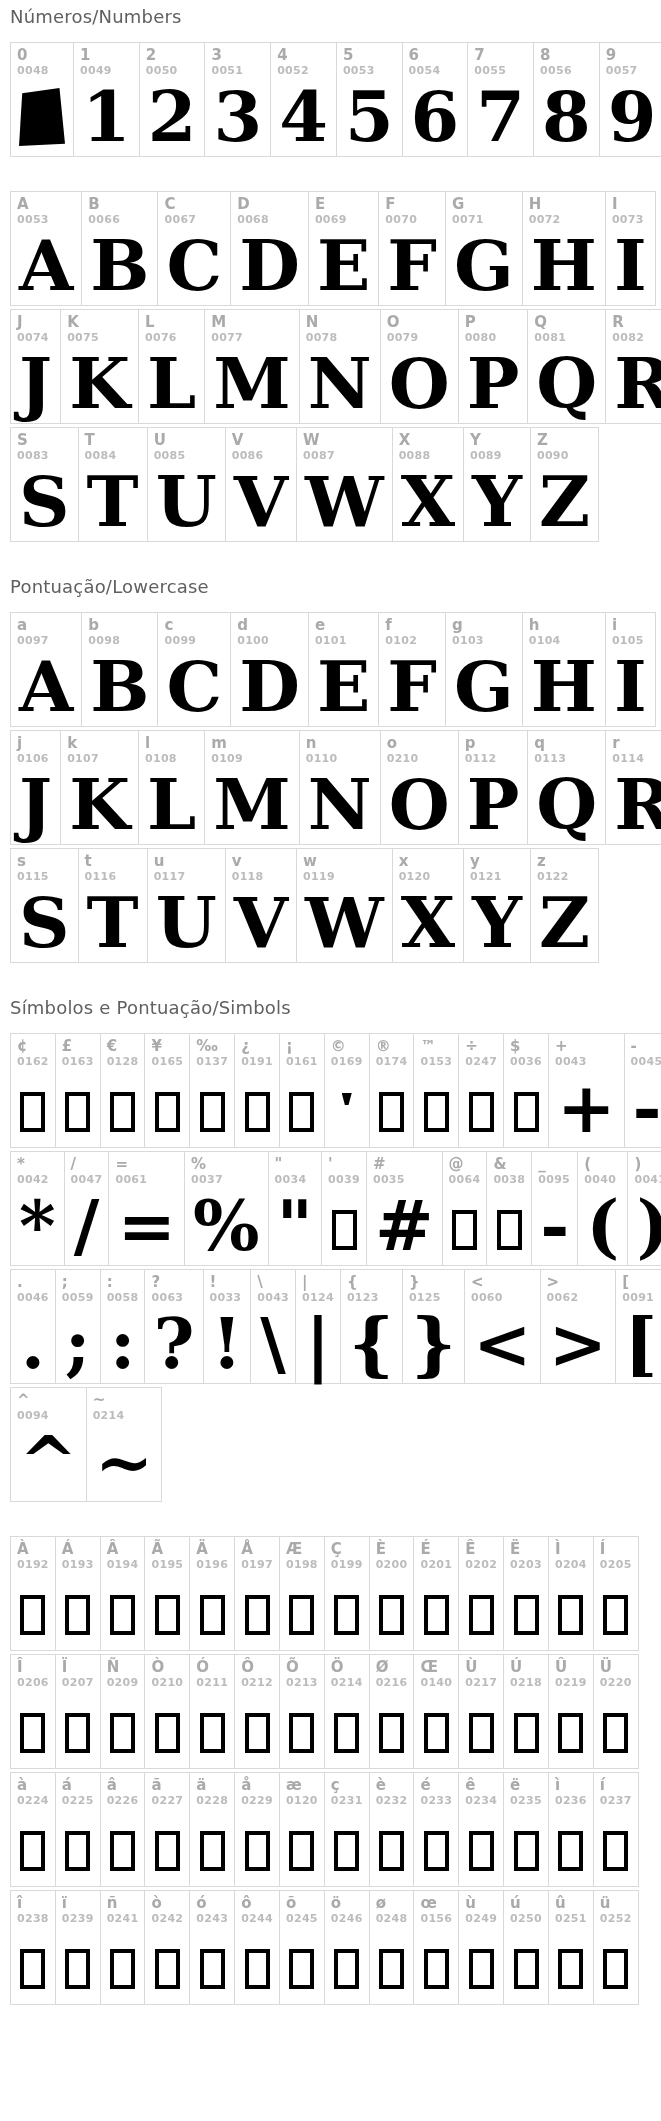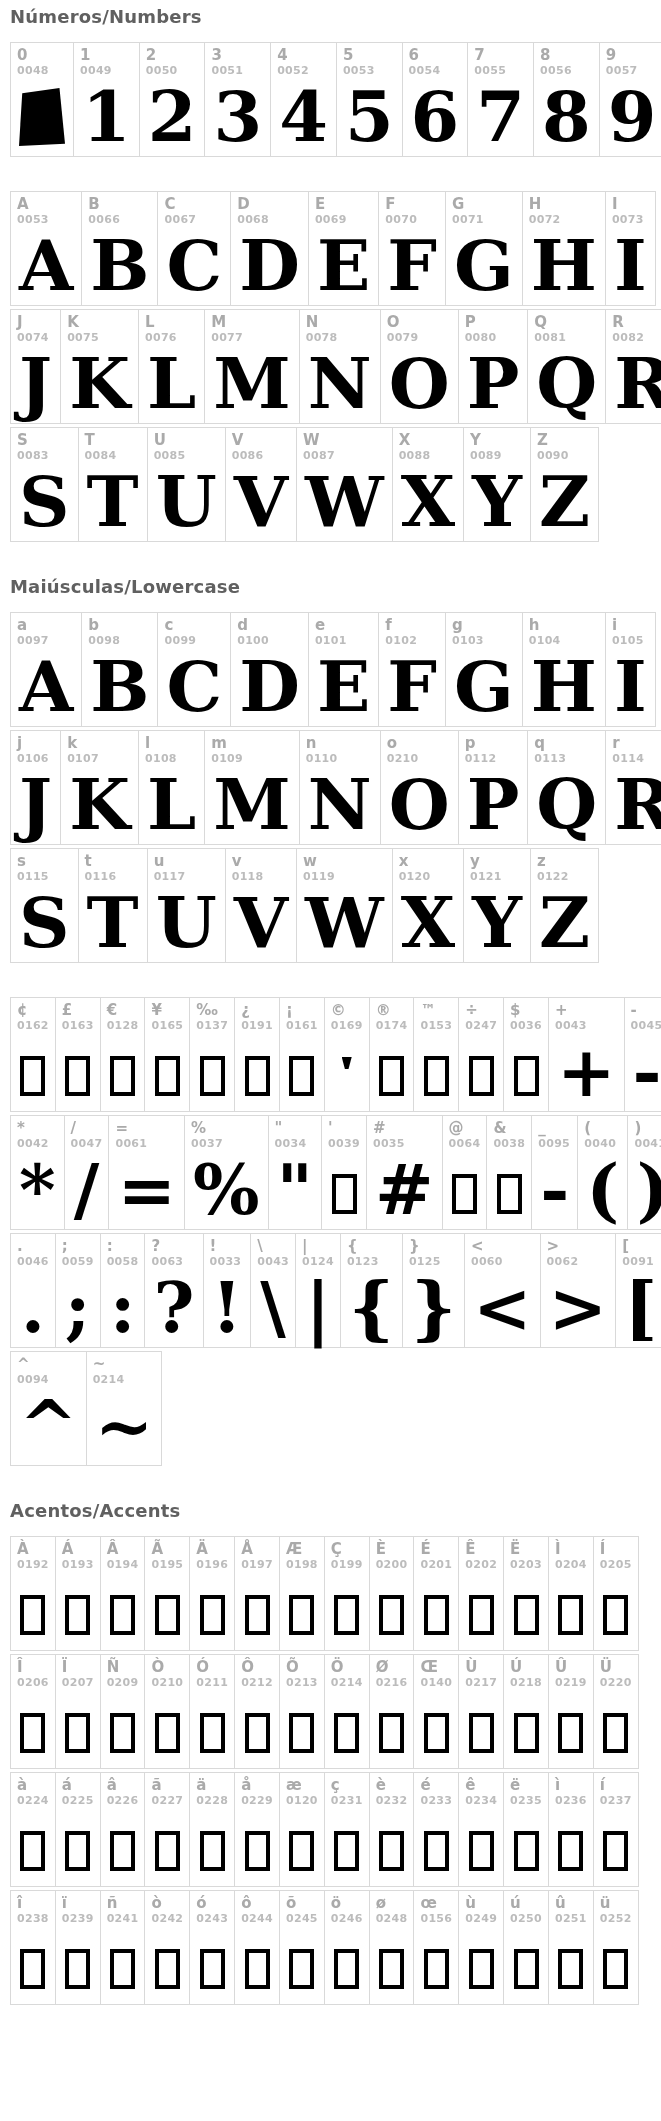--- a/index.html
+++ b/index.html
@@ -6,21 +6,21 @@
   html,body { margin:0; padding:0; background:#ffffff; }
   body{
     width:661px;
     padding:6px 0 30px 10px;
     font-family:"DejaVu Sans", "Liberation Sans", sans-serif;
     overflow-x:hidden;
   }
   .section{ margin-bottom:34px; }
   .section h2{
     font-size:18px;
-    font-weight:700;
+    font-weight:400;
     color:#606060;
     margin:0 0 15px 0;
     letter-spacing:0.2px;
   }
   table.char-table{
     border-collapse:collapse;
     margin:0 0 3px 0;
     background:#fff;
   }
   table.char-table td{
@@ -366,21 +366,21 @@
                 <span class="glyph">Z</span>
               </div>
             </td>
           </tr>
         </tbody>
       </table>
     </div>
 </div>
 
 <div class="section">
-  <h2>Maiúsculas/Lowercase</h2>
+  <h2>Pontuação/Lowercase</h2>
   <div class="rows">
       <table class="char-table">
         <tbody>
           <tr>
             <td>
               <div class="ch">a</div>
               <div class="code">0097</div>
               <div class="gz">
                 <span class="glyph">A</span>
               </div>
@@ -563,344 +563,344 @@
               <div class="code">0121</div>
               <div class="gz">
                 <span class="glyph">Y</span>
               </div>
             </td>
             <td>
               <div class="ch">z</div>
               <div class="code">0122</div>
               <div class="gz">
                 <span class="glyph">Z</span>
+              </div>
+            </td>
+          </tr>
+        </tbody>
+      </table>
+    </div>
+</div>
+
+<div class="section">
+  <h2>Símbolos e Pontuação/Simbols</h2>
+  <div class="rows">
+      <table class="char-table">
+        <tbody>
+          <tr>
+            <td>
+              <div class="ch">¢</div>
+              <div class="code">0162</div>
+              <div class="gz">
+                <span class="tofu"></span>
+              </div>
+            </td>
+            <td>
+              <div class="ch">£</div>
+              <div class="code">0163</div>
+              <div class="gz">
+                <span class="tofu"></span>
+              </div>
+            </td>
+            <td>
+              <div class="ch">€</div>
+              <div class="code">0128</div>
+              <div class="gz">
+                <span class="tofu"></span>
+              </div>
+            </td>
+            <td>
+              <div class="ch">¥</div>
+              <div class="code">0165</div>
+              <div class="gz">
+                <span class="tofu"></span>
+              </div>
+            </td>
+            <td>
+              <div class="ch">‰</div>
+              <div class="code">0137</div>
+              <div class="gz">
+                <span class="tofu"></span>
+              </div>
+            </td>
+            <td>
+              <div class="ch">¿</div>
+              <div class="code">0191</div>
+              <div class="gz">
+                <span class="tofu"></span>
+              </div>
+            </td>
+            <td>
+              <div class="ch">¡</div>
+              <div class="code">0161</div>
+              <div class="gz">
+                <span class="tofu"></span>
+              </div>
+            </td>
+            <td>
+              <div class="ch">©</div>
+              <div class="code">0169</div>
+              <div class="gz">
+                <span class="smallmark"></span>
+              </div>
+            </td>
+            <td>
+              <div class="ch">®</div>
+              <div class="code">0174</div>
+              <div class="gz">
+                <span class="tofu"></span>
+              </div>
+            </td>
+            <td>
+              <div class="ch">™</div>
+              <div class="code">0153</div>
+              <div class="gz">
+                <span class="tofu"></span>
+              </div>
+            </td>
+            <td>
+              <div class="ch">÷</div>
+              <div class="code">0247</div>
+              <div class="gz">
+                <span class="tofu"></span>
+              </div>
+            </td>
+            <td>
+              <div class="ch">$</div>
+              <div class="code">0036</div>
+              <div class="gz">
+                <span class="tofu"></span>
+              </div>
+            </td>
+            <td>
+              <div class="ch">+</div>
+              <div class="code">0043</div>
+              <div class="gz">
+                <span class="glyph">+</span>
+              </div>
+            </td>
+            <td>
+              <div class="ch">-</div>
+              <div class="code">0045</div>
+              <div class="gz">
+                <span class="glyph">-</span>
+              </div>
+            </td>
+          </tr>
+        </tbody>
+      </table>
+      <table class="char-table">
+        <tbody>
+          <tr>
+            <td>
+              <div class="ch">*</div>
+              <div class="code">0042</div>
+              <div class="gz">
+                <span class="glyph">*</span>
+              </div>
+            </td>
+            <td>
+              <div class="ch">/</div>
+              <div class="code">0047</div>
+              <div class="gz">
+                <span class="glyph">/</span>
+              </div>
+            </td>
+            <td>
+              <div class="ch">=</div>
+              <div class="code">0061</div>
+              <div class="gz">
+                <span class="glyph">=</span>
+              </div>
+            </td>
+            <td>
+              <div class="ch">%</div>
+              <div class="code">0037</div>
+              <div class="gz">
+                <span class="glyph">%</span>
+              </div>
+            </td>
+            <td>
+              <div class="ch">"</div>
+              <div class="code">0034</div>
+              <div class="gz">
+                <span class="glyph">"</span>
+              </div>
+            </td>
+            <td>
+              <div class="ch">'</div>
+              <div class="code">0039</div>
+              <div class="gz">
+                <span class="tofu"></span>
+              </div>
+            </td>
+            <td>
+              <div class="ch">#</div>
+              <div class="code">0035</div>
+              <div class="gz">
+                <span class="glyph">#</span>
+              </div>
+            </td>
+            <td>
+              <div class="ch">@</div>
+              <div class="code">0064</div>
+              <div class="gz">
+                <span class="tofu"></span>
+              </div>
+            </td>
+            <td>
+              <div class="ch">&amp;</div>
+              <div class="code">0038</div>
+              <div class="gz">
+                <span class="tofu"></span>
+              </div>
+            </td>
+            <td>
+              <div class="ch">_</div>
+              <div class="code">0095</div>
+              <div class="gz">
+                <span class="glyph">-</span>
+              </div>
+            </td>
+            <td>
+              <div class="ch">(</div>
+              <div class="code">0040</div>
+              <div class="gz">
+                <span class="glyph">(</span>
+              </div>
+            </td>
+            <td>
+              <div class="ch">)</div>
+              <div class="code">0041</div>
+              <div class="gz">
+                <span class="glyph">)</span>
+              </div>
+            </td>
+          </tr>
+        </tbody>
+      </table>
+      <table class="char-table">
+        <tbody>
+          <tr>
+            <td>
+              <div class="ch">.</div>
+              <div class="code">0046</div>
+              <div class="gz">
+                <span class="glyph">.</span>
+              </div>
+            </td>
+            <td>
+              <div class="ch">;</div>
+              <div class="code">0059</div>
+              <div class="gz">
+                <span class="glyph">;</span>
+              </div>
+            </td>
+            <td>
+              <div class="ch">:</div>
+              <div class="code">0058</div>
+              <div class="gz">
+                <span class="glyph">:</span>
+              </div>
+            </td>
+            <td>
+              <div class="ch">?</div>
+              <div class="code">0063</div>
+              <div class="gz">
+                <span class="glyph">?</span>
+              </div>
+            </td>
+            <td>
+              <div class="ch">!</div>
+              <div class="code">0033</div>
+              <div class="gz">
+                <span class="glyph">!</span>
+              </div>
+            </td>
+            <td>
+              <div class="ch">\</div>
+              <div class="code">0043</div>
+              <div class="gz">
+                <span class="glyph">\</span>
+              </div>
+            </td>
+            <td>
+              <div class="ch">|</div>
+              <div class="code">0124</div>
+              <div class="gz">
+                <span class="glyph">|</span>
+              </div>
+            </td>
+            <td>
+              <div class="ch">{</div>
+              <div class="code">0123</div>
+              <div class="gz">
+                <span class="glyph">{</span>
+              </div>
+            </td>
+            <td>
+              <div class="ch">}</div>
+              <div class="code">0125</div>
+              <div class="gz">
+                <span class="glyph">}</span>
+              </div>
+            </td>
+            <td>
+              <div class="ch">&lt;</div>
+              <div class="code">0060</div>
+              <div class="gz">
+                <span class="glyph">&lt;</span>
+              </div>
+            </td>
+            <td>
+              <div class="ch">&gt;</div>
+              <div class="code">0062</div>
+              <div class="gz">
+                <span class="glyph">&gt;</span>
+              </div>
+            </td>
+            <td>
+              <div class="ch">[</div>
+              <div class="code">0091</div>
+              <div class="gz">
+                <span class="glyph">[</span>
+              </div>
+            </td>
+          </tr>
+        </tbody>
+      </table>
+      <table class="char-table">
+        <tbody>
+          <tr>
+            <td>
+              <div class="ch">^</div>
+              <div class="code">0094</div>
+              <div class="gz">
+                <span class="glyph">^</span>
+              </div>
+            </td>
+            <td>
+              <div class="ch">~</div>
+              <div class="code">0214</div>
+              <div class="gz">
+                <span class="glyph">~</span>
               </div>
             </td>
           </tr>
         </tbody>
       </table>
     </div>
 </div>
 
 <div class="section">
   <div class="rows">
       <table class="char-table">
         <tbody>
           <tr>
             <td>
-              <div class="ch">¢</div>
-              <div class="code">0162</div>
-              <div class="gz">
-                <span class="tofu"></span>
-              </div>
-            </td>
-            <td>
-              <div class="ch">£</div>
-              <div class="code">0163</div>
-              <div class="gz">
-                <span class="tofu"></span>
-              </div>
-            </td>
-            <td>
-              <div class="ch">€</div>
-              <div class="code">0128</div>
-              <div class="gz">
-                <span class="tofu"></span>
-              </div>
-            </td>
-            <td>
-              <div class="ch">¥</div>
-              <div class="code">0165</div>
-              <div class="gz">
-                <span class="tofu"></span>
-              </div>
-            </td>
-            <td>
-              <div class="ch">‰</div>
-              <div class="code">0137</div>
-              <div class="gz">
-                <span class="tofu"></span>
-              </div>
-            </td>
-            <td>
-              <div class="ch">¿</div>
-              <div class="code">0191</div>
-              <div class="gz">
-                <span class="tofu"></span>
-              </div>
-            </td>
-            <td>
-              <div class="ch">¡</div>
-              <div class="code">0161</div>
-              <div class="gz">
-                <span class="tofu"></span>
-              </div>
-            </td>
-            <td>
-              <div class="ch">©</div>
-              <div class="code">0169</div>
-              <div class="gz">
-                <span class="smallmark"></span>
-              </div>
-            </td>
-            <td>
-              <div class="ch">®</div>
-              <div class="code">0174</div>
-              <div class="gz">
-                <span class="tofu"></span>
-              </div>
-            </td>
-            <td>
-              <div class="ch">™</div>
-              <div class="code">0153</div>
-              <div class="gz">
-                <span class="tofu"></span>
-              </div>
-            </td>
-            <td>
-              <div class="ch">÷</div>
-              <div class="code">0247</div>
-              <div class="gz">
-                <span class="tofu"></span>
-              </div>
-            </td>
-            <td>
-              <div class="ch">$</div>
-              <div class="code">0036</div>
-              <div class="gz">
-                <span class="tofu"></span>
-              </div>
-            </td>
-            <td>
-              <div class="ch">+</div>
-              <div class="code">0043</div>
-              <div class="gz">
-                <span class="glyph">+</span>
-              </div>
-            </td>
-            <td>
-              <div class="ch">-</div>
-              <div class="code">0045</div>
-              <div class="gz">
-                <span class="glyph">-</span>
-              </div>
-            </td>
-          </tr>
-        </tbody>
-      </table>
-      <table class="char-table">
-        <tbody>
-          <tr>
-            <td>
-              <div class="ch">*</div>
-              <div class="code">0042</div>
-              <div class="gz">
-                <span class="glyph">*</span>
-              </div>
-            </td>
-            <td>
-              <div class="ch">/</div>
-              <div class="code">0047</div>
-              <div class="gz">
-                <span class="glyph">/</span>
-              </div>
-            </td>
-            <td>
-              <div class="ch">=</div>
-              <div class="code">0061</div>
-              <div class="gz">
-                <span class="glyph">=</span>
-              </div>
-            </td>
-            <td>
-              <div class="ch">%</div>
-              <div class="code">0037</div>
-              <div class="gz">
-                <span class="glyph">%</span>
-              </div>
-            </td>
-            <td>
-              <div class="ch">"</div>
-              <div class="code">0034</div>
-              <div class="gz">
-                <span class="glyph">"</span>
-              </div>
-            </td>
-            <td>
-              <div class="ch">'</div>
-              <div class="code">0039</div>
-              <div class="gz">
-                <span class="tofu"></span>
-              </div>
-            </td>
-            <td>
-              <div class="ch">#</div>
-              <div class="code">0035</div>
-              <div class="gz">
-                <span class="glyph">#</span>
-              </div>
-            </td>
-            <td>
-              <div class="ch">@</div>
-              <div class="code">0064</div>
-              <div class="gz">
-                <span class="tofu"></span>
-              </div>
-            </td>
-            <td>
-              <div class="ch">&amp;</div>
-              <div class="code">0038</div>
-              <div class="gz">
-                <span class="tofu"></span>
-              </div>
-            </td>
-            <td>
-              <div class="ch">_</div>
-              <div class="code">0095</div>
-              <div class="gz">
-                <span class="glyph">-</span>
-              </div>
-            </td>
-            <td>
-              <div class="ch">(</div>
-              <div class="code">0040</div>
-              <div class="gz">
-                <span class="glyph">(</span>
-              </div>
-            </td>
-            <td>
-              <div class="ch">)</div>
-              <div class="code">0041</div>
-              <div class="gz">
-                <span class="glyph">)</span>
-              </div>
-            </td>
-          </tr>
-        </tbody>
-      </table>
-      <table class="char-table">
-        <tbody>
-          <tr>
-            <td>
-              <div class="ch">.</div>
-              <div class="code">0046</div>
-              <div class="gz">
-                <span class="glyph">.</span>
-              </div>
-            </td>
-            <td>
-              <div class="ch">;</div>
-              <div class="code">0059</div>
-              <div class="gz">
-                <span class="glyph">;</span>
-              </div>
-            </td>
-            <td>
-              <div class="ch">:</div>
-              <div class="code">0058</div>
-              <div class="gz">
-                <span class="glyph">:</span>
-              </div>
-            </td>
-            <td>
-              <div class="ch">?</div>
-              <div class="code">0063</div>
-              <div class="gz">
-                <span class="glyph">?</span>
-              </div>
-            </td>
-            <td>
-              <div class="ch">!</div>
-              <div class="code">0033</div>
-              <div class="gz">
-                <span class="glyph">!</span>
-              </div>
-            </td>
-            <td>
-              <div class="ch">\</div>
-              <div class="code">0043</div>
-              <div class="gz">
-                <span class="glyph">\</span>
-              </div>
-            </td>
-            <td>
-              <div class="ch">|</div>
-              <div class="code">0124</div>
-              <div class="gz">
-                <span class="glyph">|</span>
-              </div>
-            </td>
-            <td>
-              <div class="ch">{</div>
-              <div class="code">0123</div>
-              <div class="gz">
-                <span class="glyph">{</span>
-              </div>
-            </td>
-            <td>
-              <div class="ch">}</div>
-              <div class="code">0125</div>
-              <div class="gz">
-                <span class="glyph">}</span>
-              </div>
-            </td>
-            <td>
-              <div class="ch">&lt;</div>
-              <div class="code">0060</div>
-              <div class="gz">
-                <span class="glyph">&lt;</span>
-              </div>
-            </td>
-            <td>
-              <div class="ch">&gt;</div>
-              <div class="code">0062</div>
-              <div class="gz">
-                <span class="glyph">&gt;</span>
-              </div>
-            </td>
-            <td>
-              <div class="ch">[</div>
-              <div class="code">0091</div>
-              <div class="gz">
-                <span class="glyph">[</span>
-              </div>
-            </td>
-          </tr>
-        </tbody>
-      </table>
-      <table class="char-table">
-        <tbody>
-          <tr>
-            <td>
-              <div class="ch">^</div>
-              <div class="code">0094</div>
-              <div class="gz">
-                <span class="glyph">^</span>
-              </div>
-            </td>
-            <td>
-              <div class="ch">~</div>
-              <div class="code">0214</div>
-              <div class="gz">
-                <span class="glyph">~</span>
-              </div>
-            </td>
-          </tr>
-        </tbody>
-      </table>
-    </div>
-</div>
-
-<div class="section">
-  <h2>Acentos/Accents</h2>
-  <div class="rows">
-      <table class="char-table">
-        <tbody>
-          <tr>
-            <td>
               <div class="ch">À</div>
               <div class="code">0192</div>
               <div class="gz">
                 <span class="tofu"></span>
               </div>
             </td>
             <td>
               <div class="ch">Á</div>
               <div class="code">0193</div>
               <div class="gz">

